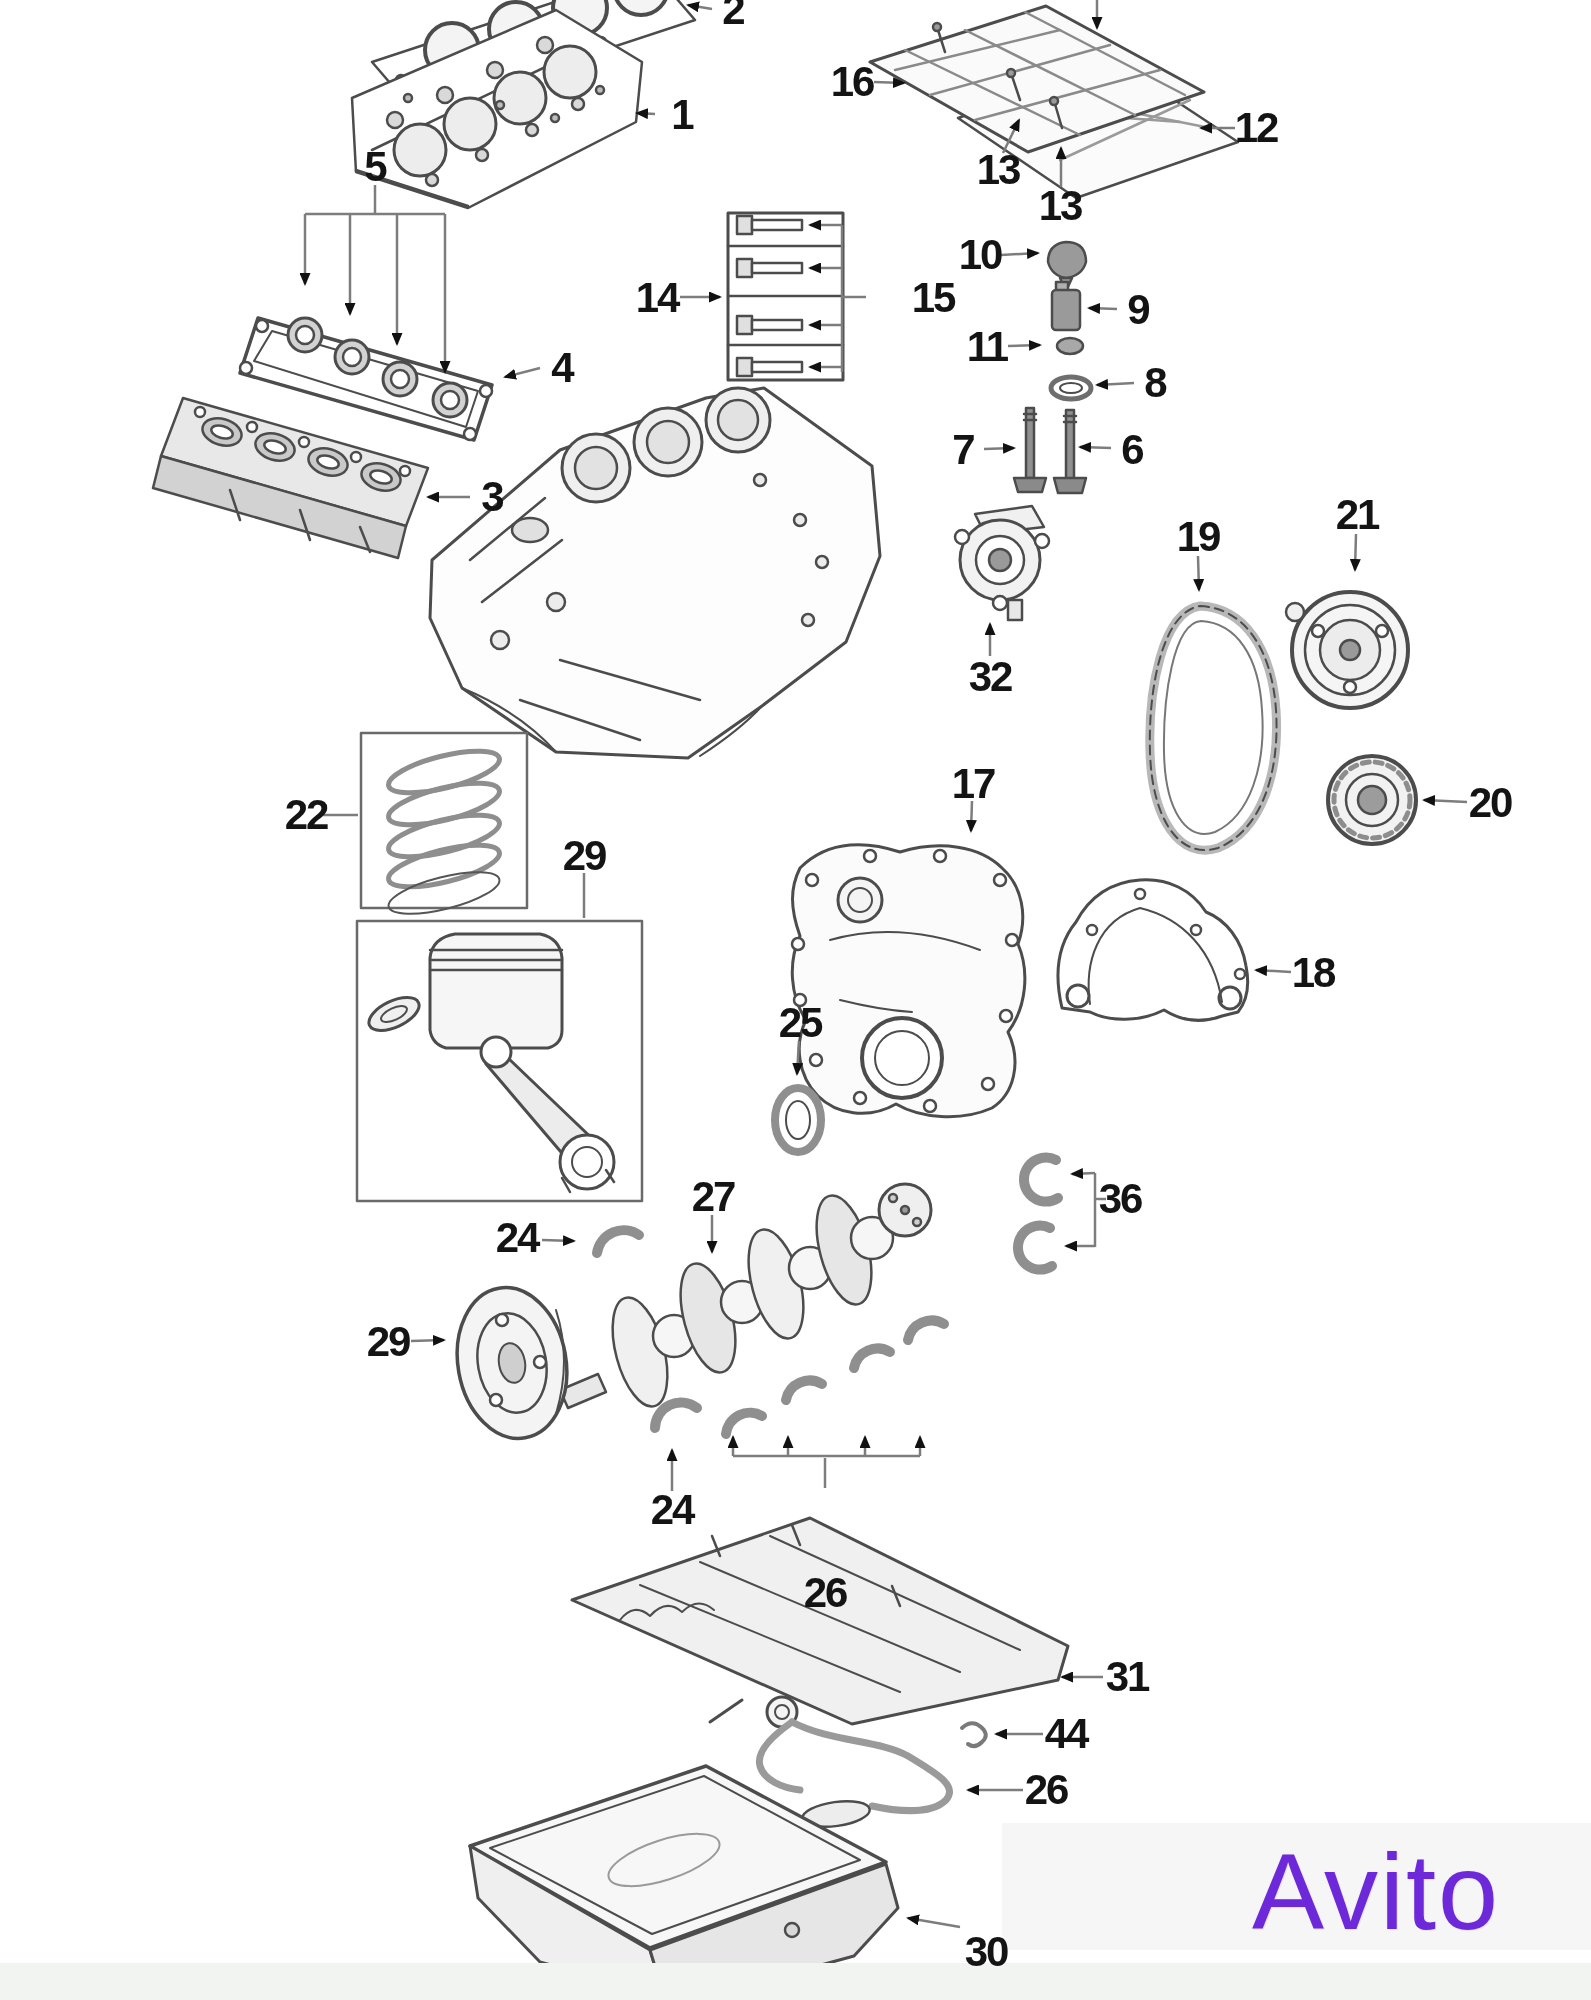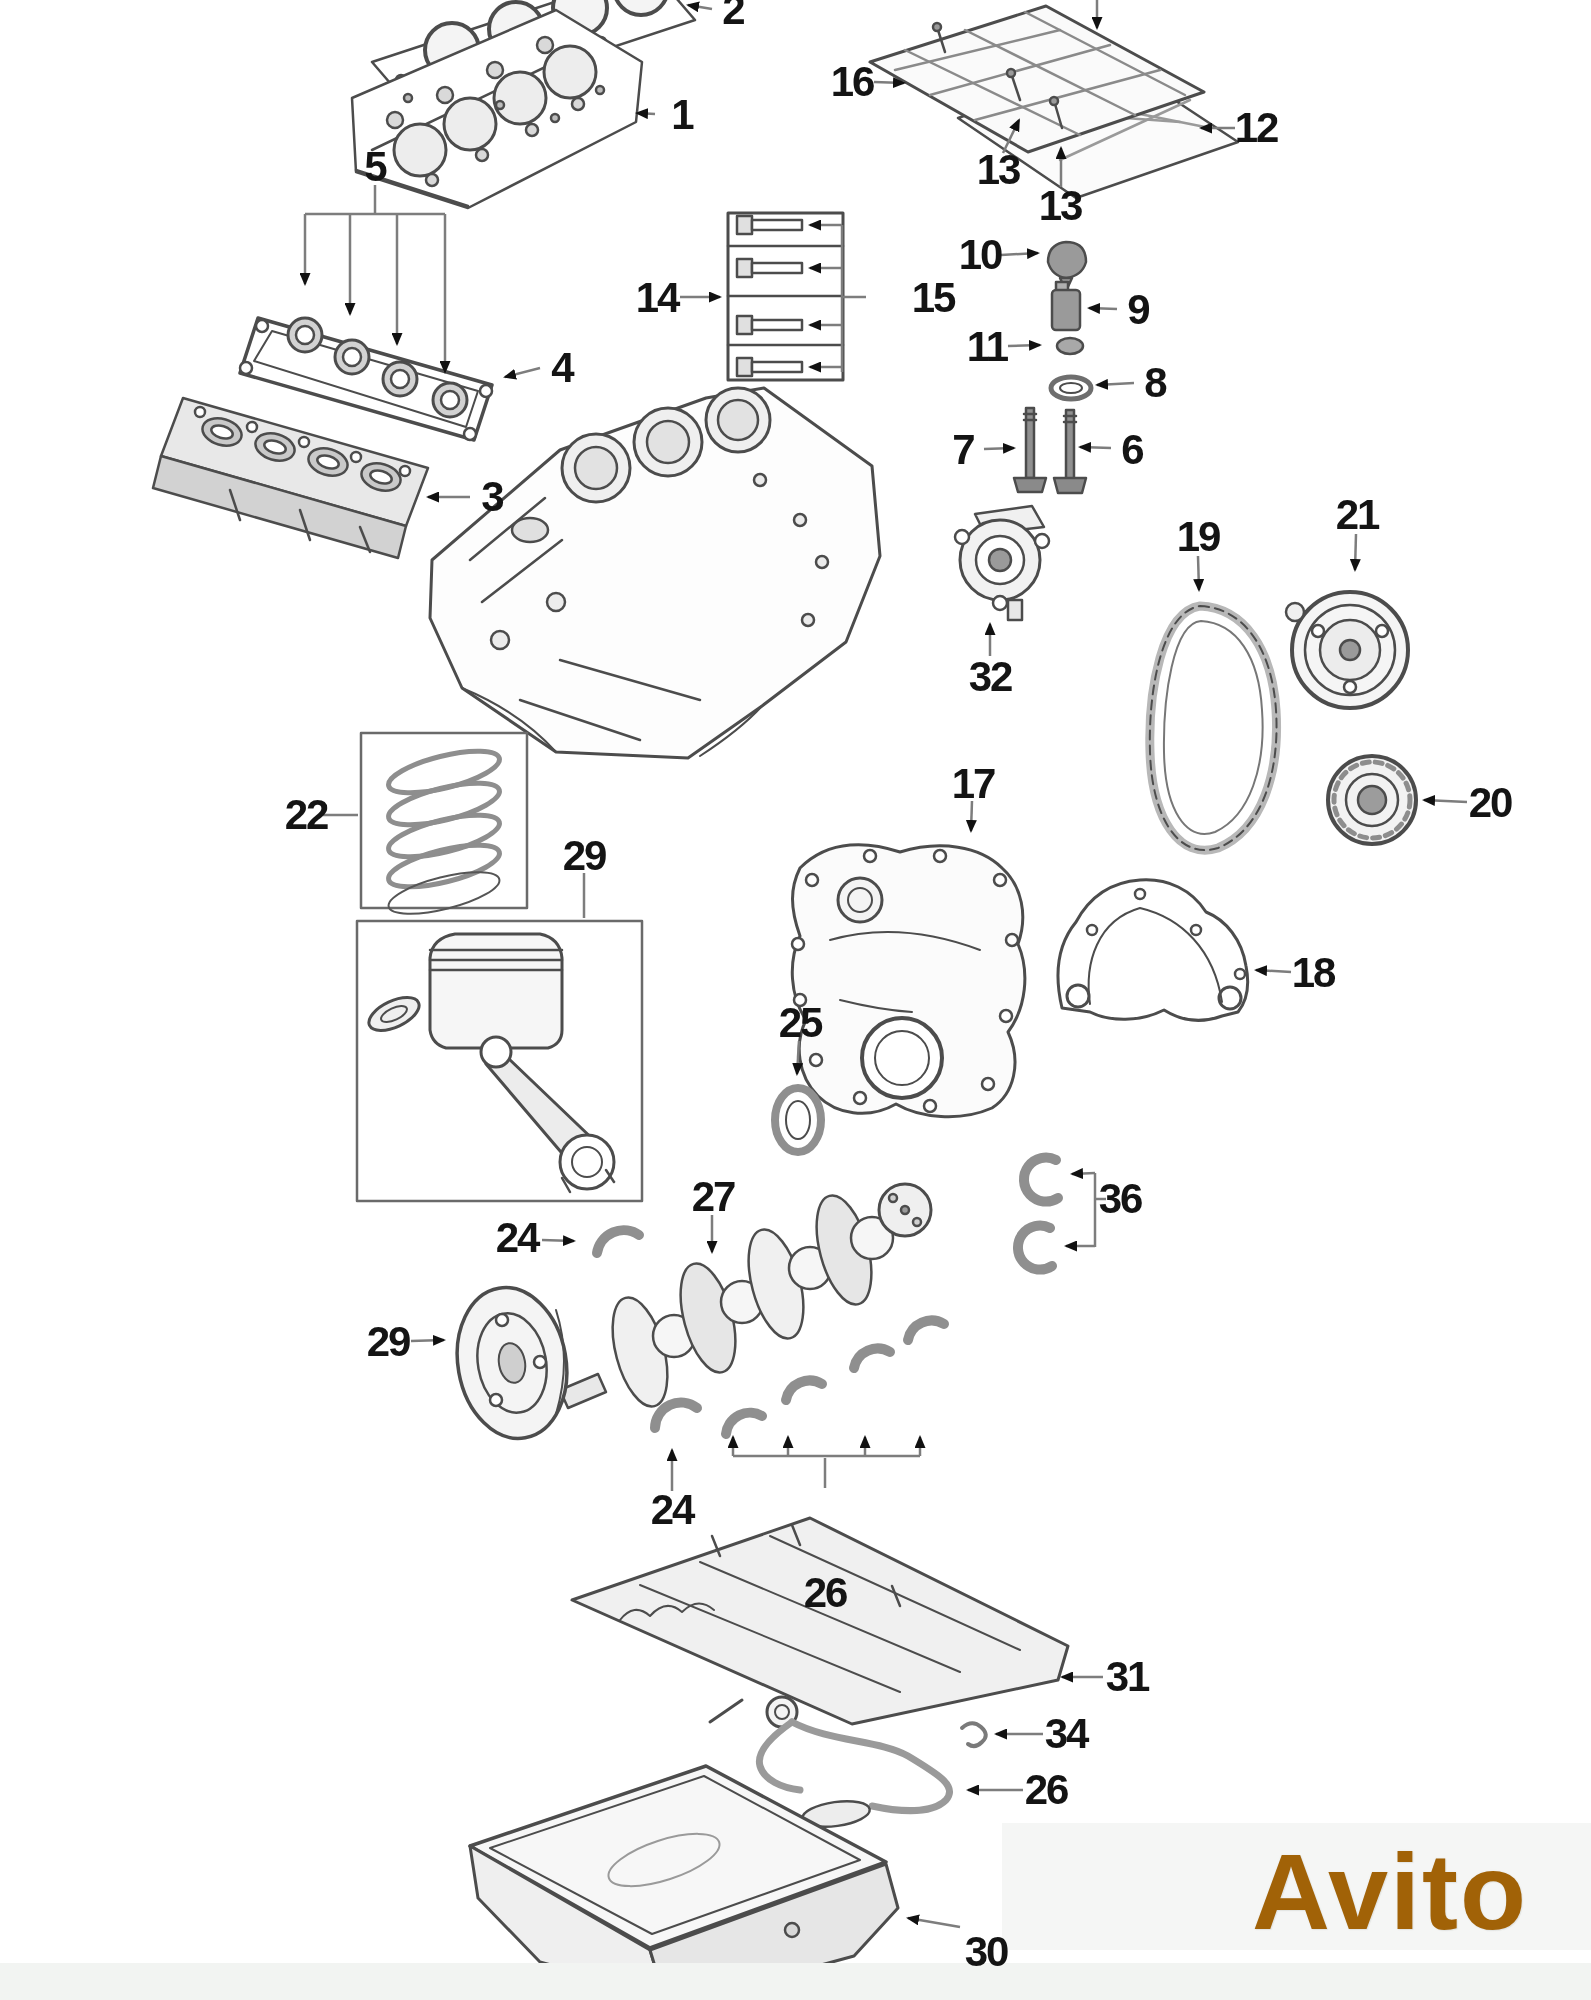--- a/index.html
+++ b/index.html
@@ -3,21 +3,21 @@
 <meta charset="utf-8">
 <style>
   html,body{margin:0;padding:0;background:#ffffff;}
   .canvas{position:relative;width:1591px;height:2000px;background:#fff;overflow:hidden;
           font-family:"Liberation Sans",sans-serif;}
   .art{position:absolute;left:0;top:0;}
   .co{position:absolute;transform:translate(-50%,-50%);font-weight:700;font-size:42px;
       letter-spacing:-2px;color:#141414;line-height:1;white-space:nowrap;}
   .wm-band{position:absolute;left:1002px;top:1823px;width:589px;height:127px;background:#f5f6f5;}
   .wm-strip{position:absolute;left:0;top:1963px;width:1591px;height:37px;background:#f2f4f2;}
-  .wm-text{position:absolute;left:1252px;top:1838px;font-weight:700;font-size:108px;color:#a16207;
+  .wm-text{position:absolute;left:1252px;top:1838px;font-weight:400;font-size:108px;color:#6d28d9;
       letter-spacing:2px;text-shadow:0 0 2px #e7e8e7, 1px 1px 1px #e2e4e2;line-height:1;}
 </style>
 </head>
 <body>
 
 <div class="canvas">
 
 <svg class="art" width="1591" height="2000" viewBox="0 0 1591 2000">
   <defs>
     <marker id="ah" markerWidth="13" markerHeight="11" refX="11" refY="5.5" orient="auto" markerUnits="userSpaceOnUse">
@@ -450,17 +450,17 @@
 <div class="co" style="left:800px;top:1023px">25</div>
 <div class="co" style="left:306px;top:815px">22</div>
 <div class="co" style="left:584px;top:856px">29</div>
 <div class="co" style="left:713px;top:1197px">27</div>
 <div class="co" style="left:517px;top:1238px">24</div>
 <div class="co" style="left:388px;top:1342px">29</div>
 <div class="co" style="left:672px;top:1510px">24</div>
 <div class="co" style="left:825px;top:1593px">26</div>
 <div class="co" style="left:1120px;top:1199px">36</div>
 <div class="co" style="left:1127px;top:1677px">31</div>
-<div class="co" style="left:1066px;top:1734px">34</div>
+<div class="co" style="left:1066px;top:1734px">44</div>
 <div class="co" style="left:1046px;top:1790px">26</div>
 <div class="co" style="left:986px;top:1952px">30</div>
 
 </div>
 
 </body></html>

